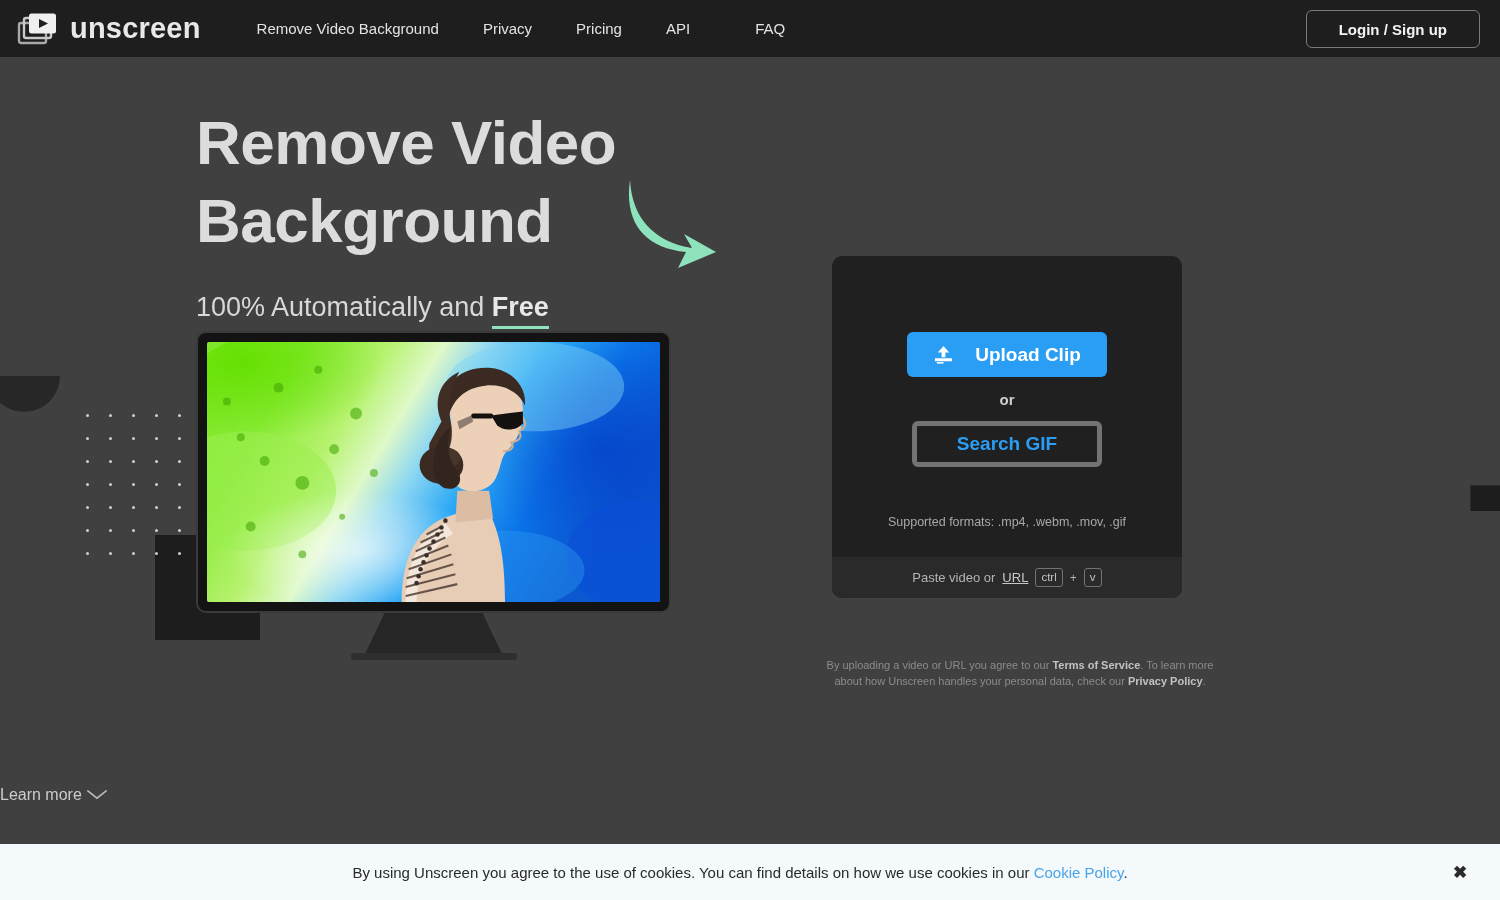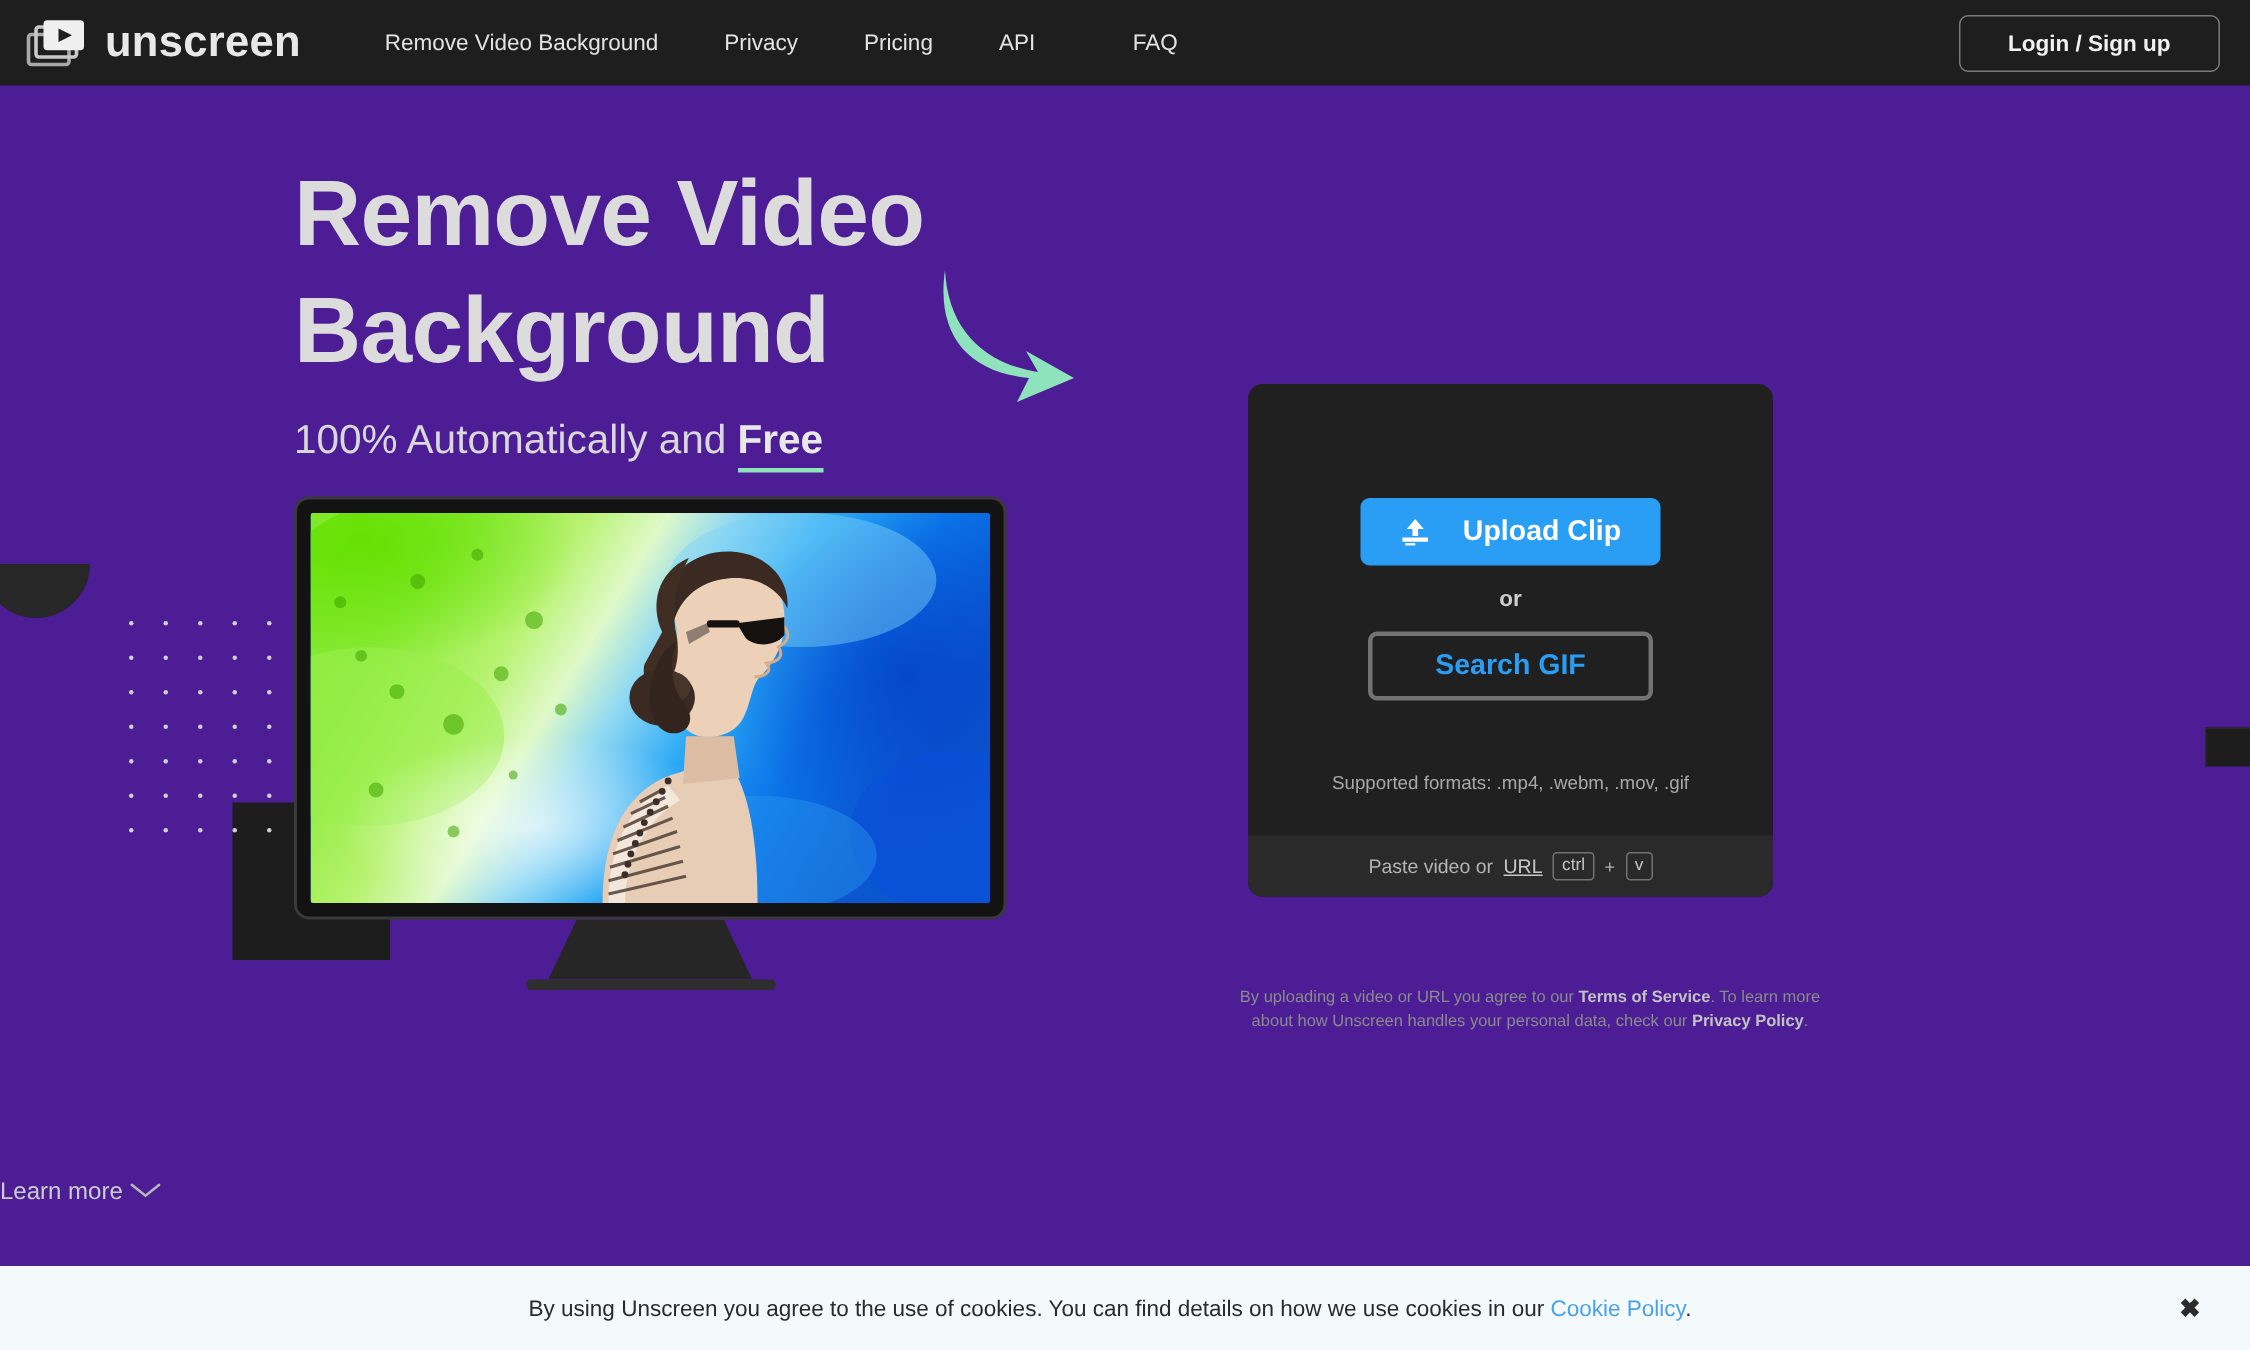--- a/index.html
+++ b/index.html
@@ -11,21 +11,21 @@
     overflow: hidden;
     background: #111111;
     font-family: "Liberation Sans", sans-serif;
     -webkit-font-smoothing: antialiased;
   }
 
   .page {
     position: relative;
     width: 1500px;
     height: 900px;
-    background: #4c1d95;
+    background: #404040;
   }
 
   
   .header {
     position: absolute;
     top: 0; left: 0;
     width: 1500px;
     height: 57px;
     background: #1e1e1e;
     display: flex;
@@ -94,21 +94,21 @@
   .hero-text { position: absolute; left: 196px; top: 104px; z-index: 12; }
   .hero-title {
     font-size: 62px;
     font-weight: 700;
     line-height: 1.26;
     letter-spacing: -0.5px;
     color: #dcdcdc;
     max-width: 470px;
   }
   .hero-sub {
-    margin-top: 18px;
+    margin-top: 32px;
     font-size: 27px;
     color: #d8d8d8;
     font-weight: 400;
     white-space: nowrap;
   }
   .hero-sub .free {
     font-weight: 700;
     color: #e8e8e8;
     border-bottom: 3px solid #8fe3bc;
     padding-bottom: 4px;
@@ -223,21 +223,21 @@
   .upload-btn svg { display: block; flex: none; }
   .or-text {
     margin: 14px 0 13px;
     font-size: 15px;
     font-weight: 700;
     color: #cfcfcf;
   }
   .search-gif-btn {
     height: 46px;
     width: 190px;
-    border: 3px solid #737373;
+    border: 5px solid #737373;
     border-radius: 6px;
     background: transparent;
     color: #2a9df4;
     font-size: 19px;
     font-weight: 700;
     font-family: "Liberation Sans", sans-serif;
     cursor: pointer;
   }
   .formats {
     margin-top: 48px;

